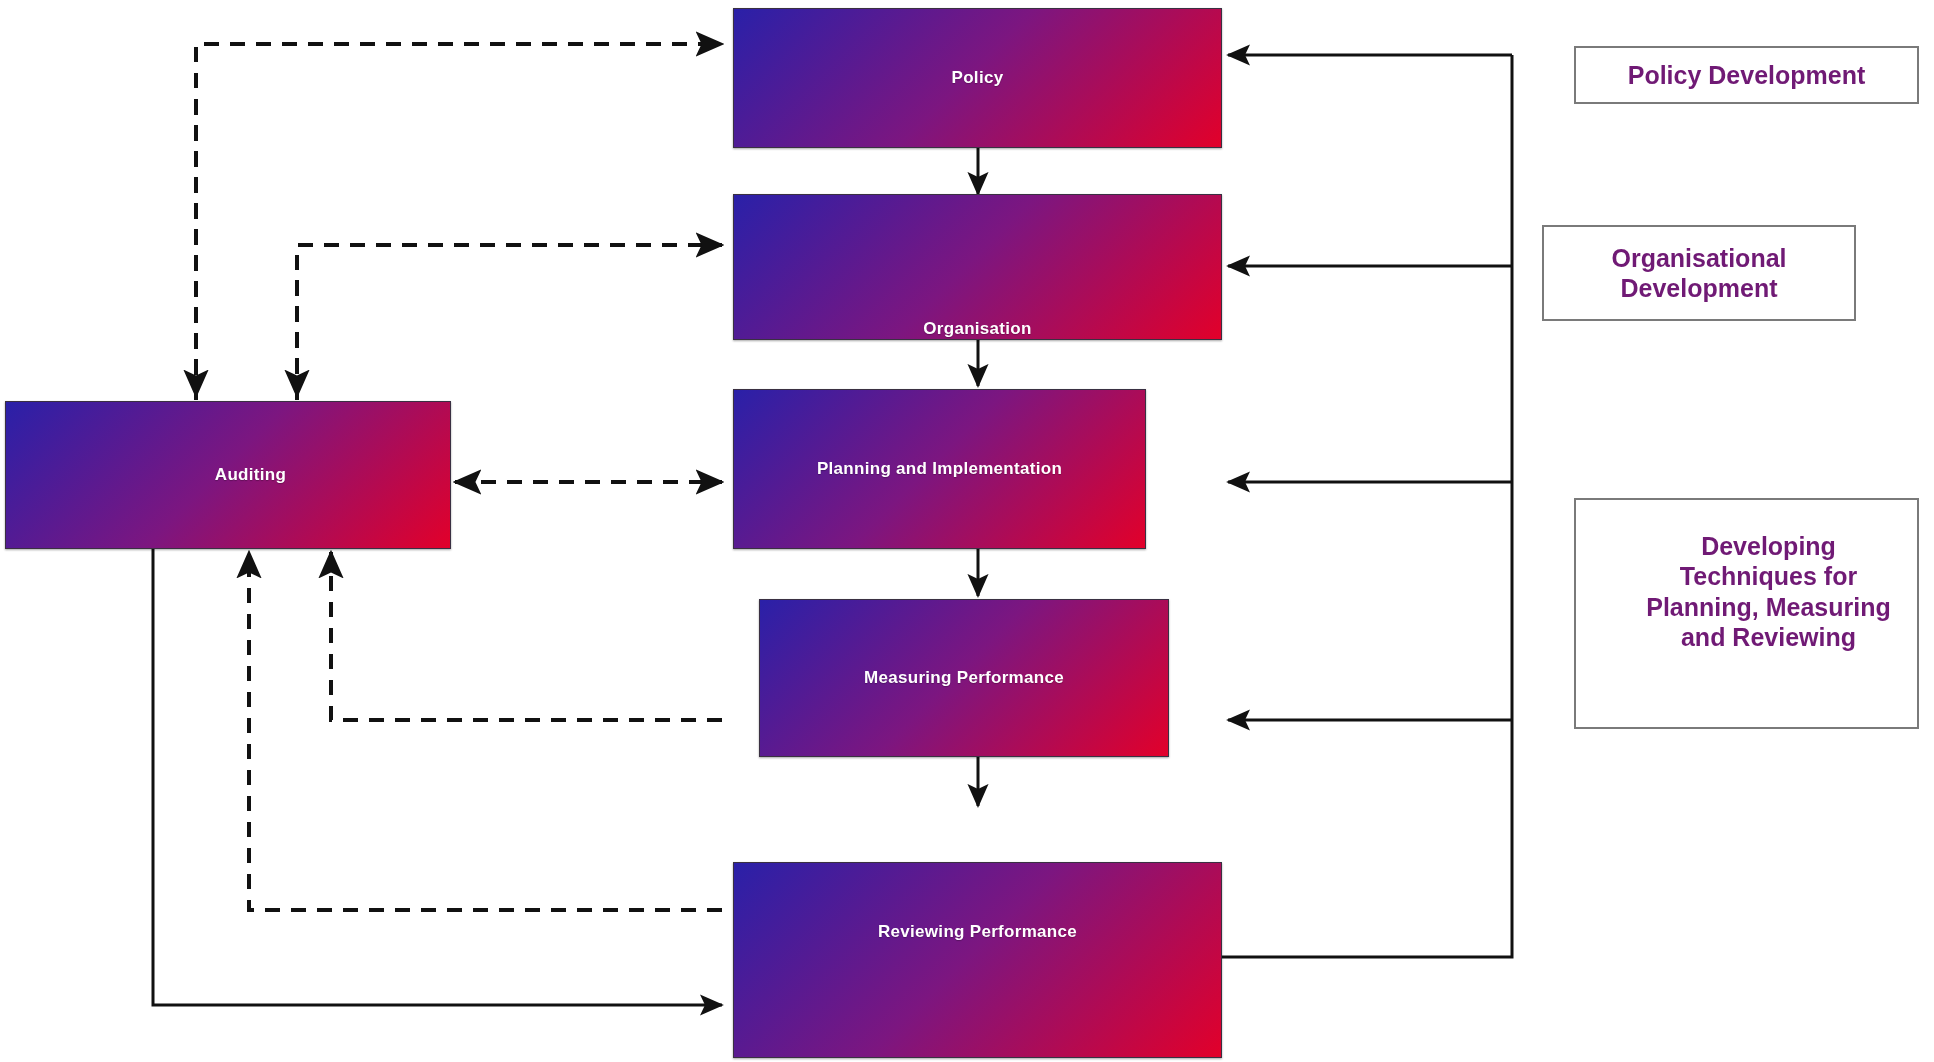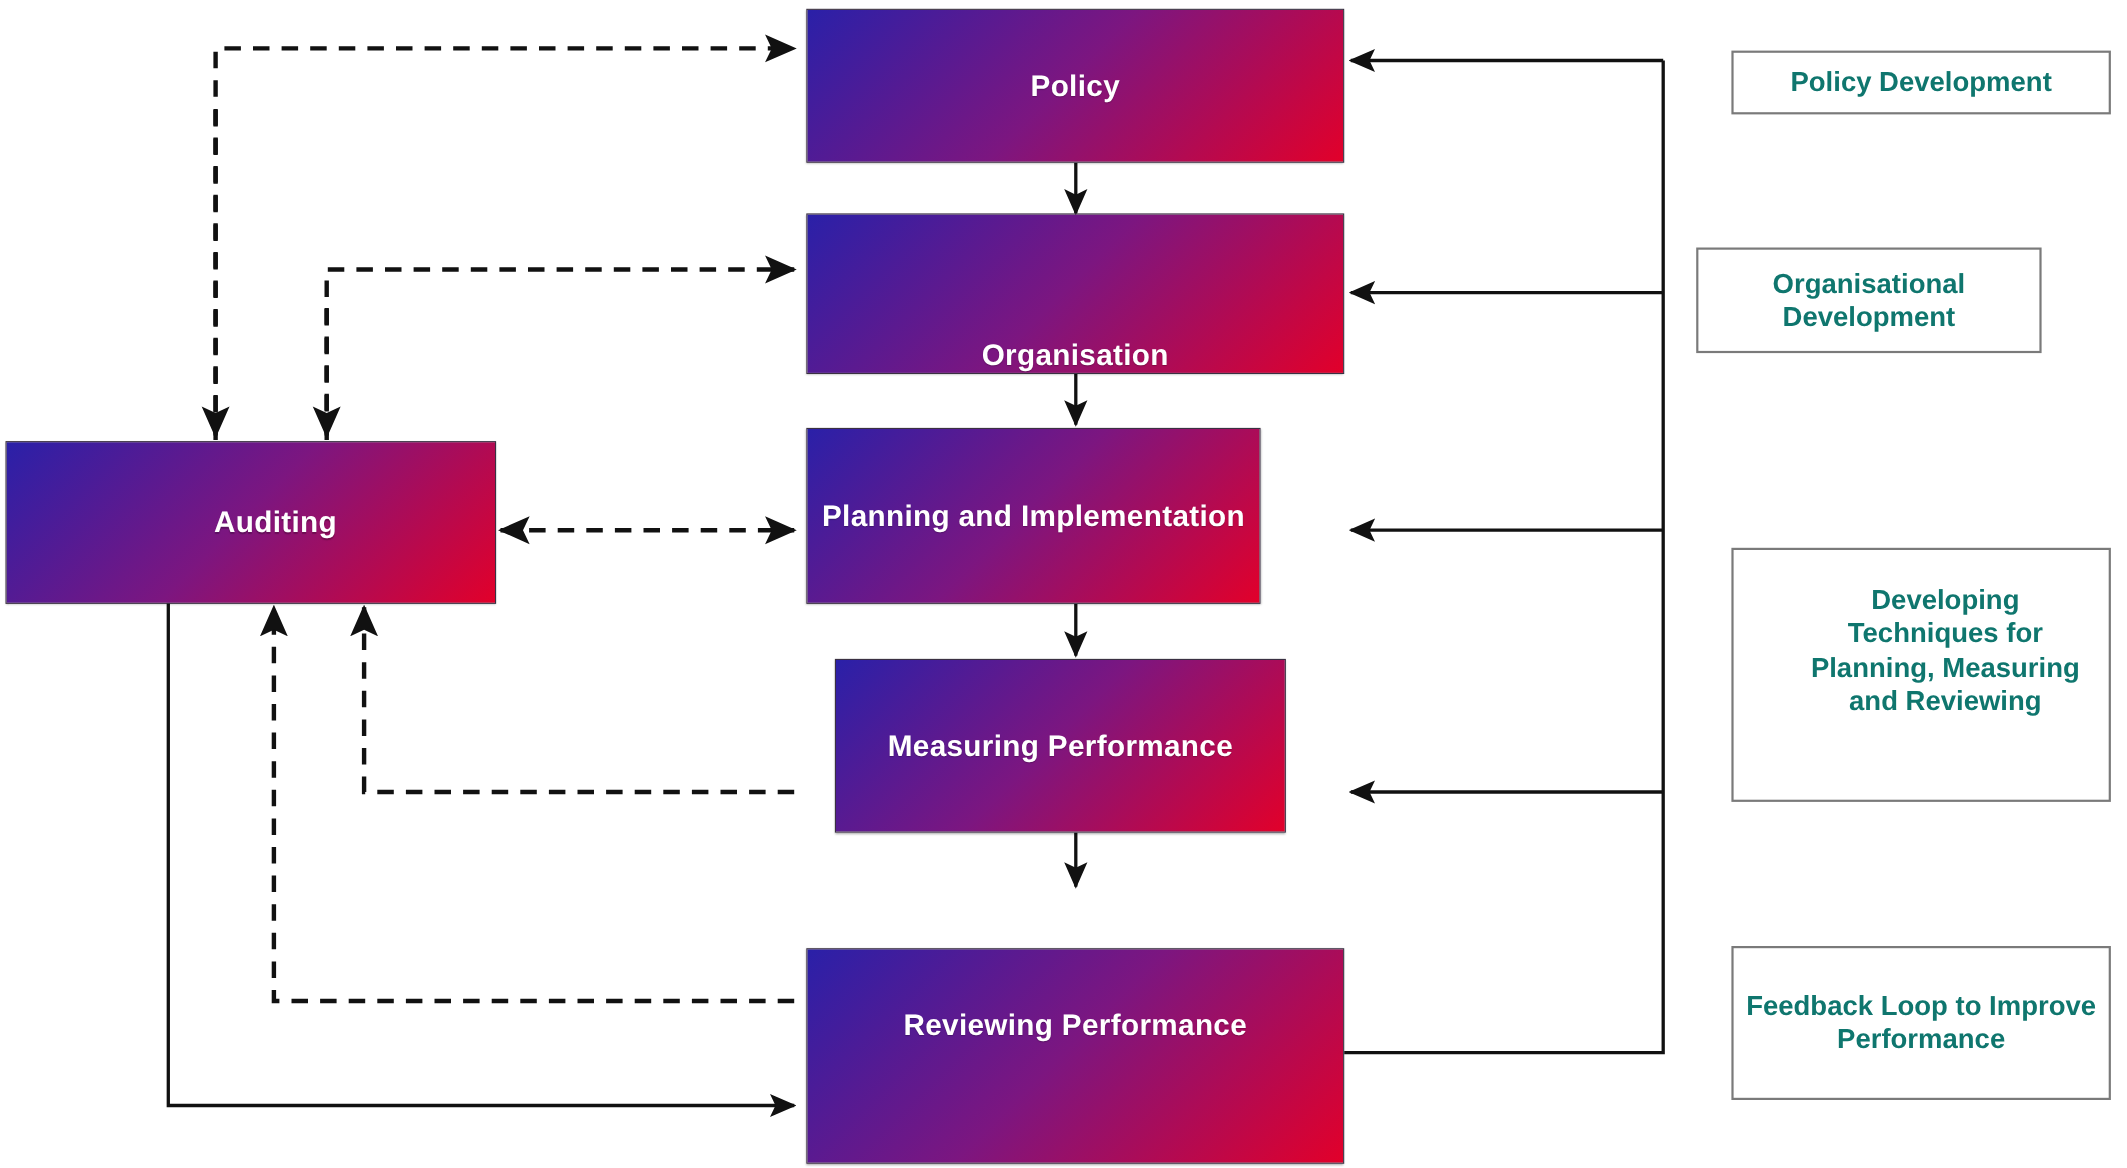--- a/index.html
+++ b/index.html
@@ -32,39 +32,39 @@
     box-sizing: border-box;
     border: 1px solid #3a3042;
     display: flex;
     align-items: center;
     justify-content: center;
     box-shadow: 0 1px 2px rgba(0,0,0,0.35);
   }
   .proc-box .box-label {
     color: #ffffff;
     font-weight: bold;
-    font-size: 27px;
+    font-size: 17px;
     letter-spacing: 0.3px;
     text-align: center;
     text-shadow: 0 1px 1px rgba(0,0,0,0.25);
     font-family: "Liberation Sans", sans-serif;
     white-space: nowrap;
   }
   .legend-box {
     position: absolute;
     box-sizing: border-box;
     background: #ffffff;
     border: 2px solid #7a7a7a;
     display: flex;
     align-items: center;
     justify-content: center;
     padding: 6px 10px;
   }
   .legend-box .legend-label {
-    color: #0f766e;
+    color: #701a75;
     font-weight: bold;
     font-size: 25px;
     line-height: 1.22;
     text-align: center;
     font-family: "Liberation Sans", sans-serif;
   }
 </style>
 </head>
 <body>
 
@@ -153,17 +153,14 @@
   </div>
 
   <div class="legend-box" style="left:1542px; top:225px; width:314px; height:96px;">
     <span class="legend-label">Organisational Development</span>
   </div>
 
   <div class="legend-box" style="left:1574px; top:498px; width:345px; height:231px;">
     <span class="legend-label" style="position:relative; top:-22px;margin-left:44px;">Developing Techniques for Planning, Measuring and Reviewing</span>
   </div>
 
-  <div class="legend-box" style="left:1574px; top:860px; width:345px; height:140px;">
-    <span class="legend-label">Feedback Loop to Improve Performance</span>
-  </div>
 
 </div>
 
 </body></html>

